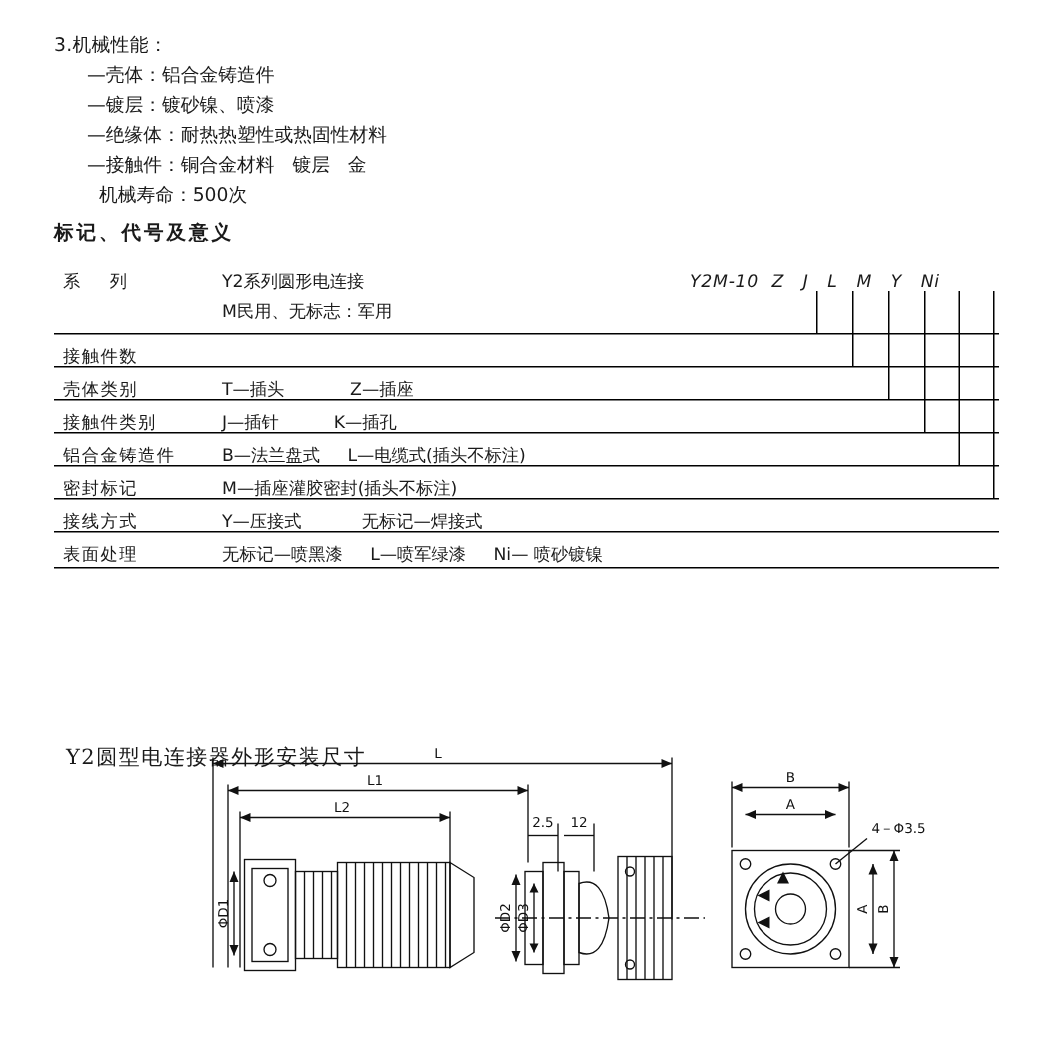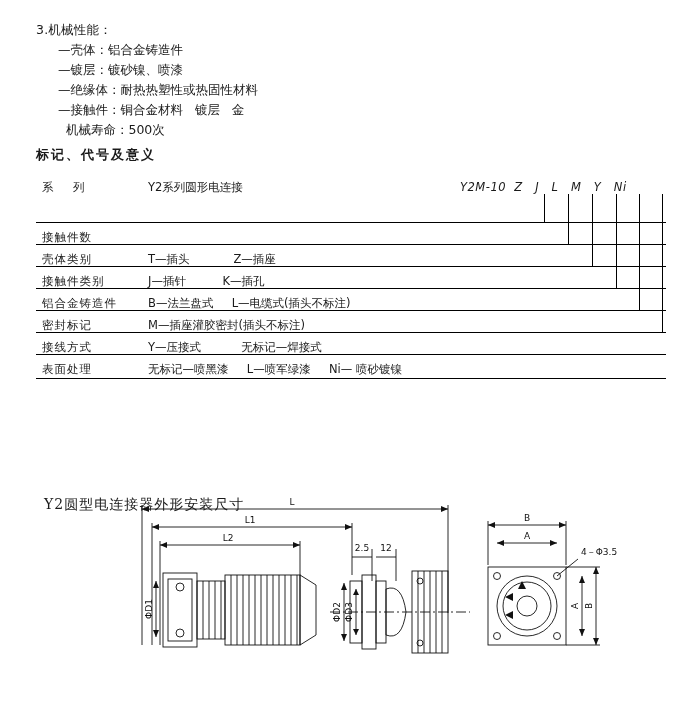--- a/index.html
+++ b/index.html
@@ -161,20 +161,21 @@
     <div class="leader" style="left:532px; top:16px; height:50px;"></div>
     <div class="leader" style="left:556px; top:16px; height:72px;"></div>
     <div class="leader" style="left:580px; top:16px; height:94px;"></div>
     <div class="leader" style="left:603px; top:16px; height:116px;"></div>
     <div class="leader" style="left:626px; top:16px; height:138px;"></div>
 
     <div class="code-row" style="top:0px;">
       <span class="code-label">系    列</span>
       <span class="code-val">Y2系列圆形电连接</span>
     </div>
+    <div class="code-sub" style="top:20px;">M民用、无标志：军用</div>
 
     <div class="hr" style="top:44px;"></div>
 
     <div class="code-row" style="top:50px;">
       <span class="code-label">接触件数</span>
     </div>
 
     <div class="hr" style="top:66px;"></div>
 
     <div class="code-row" style="top:72px;">

